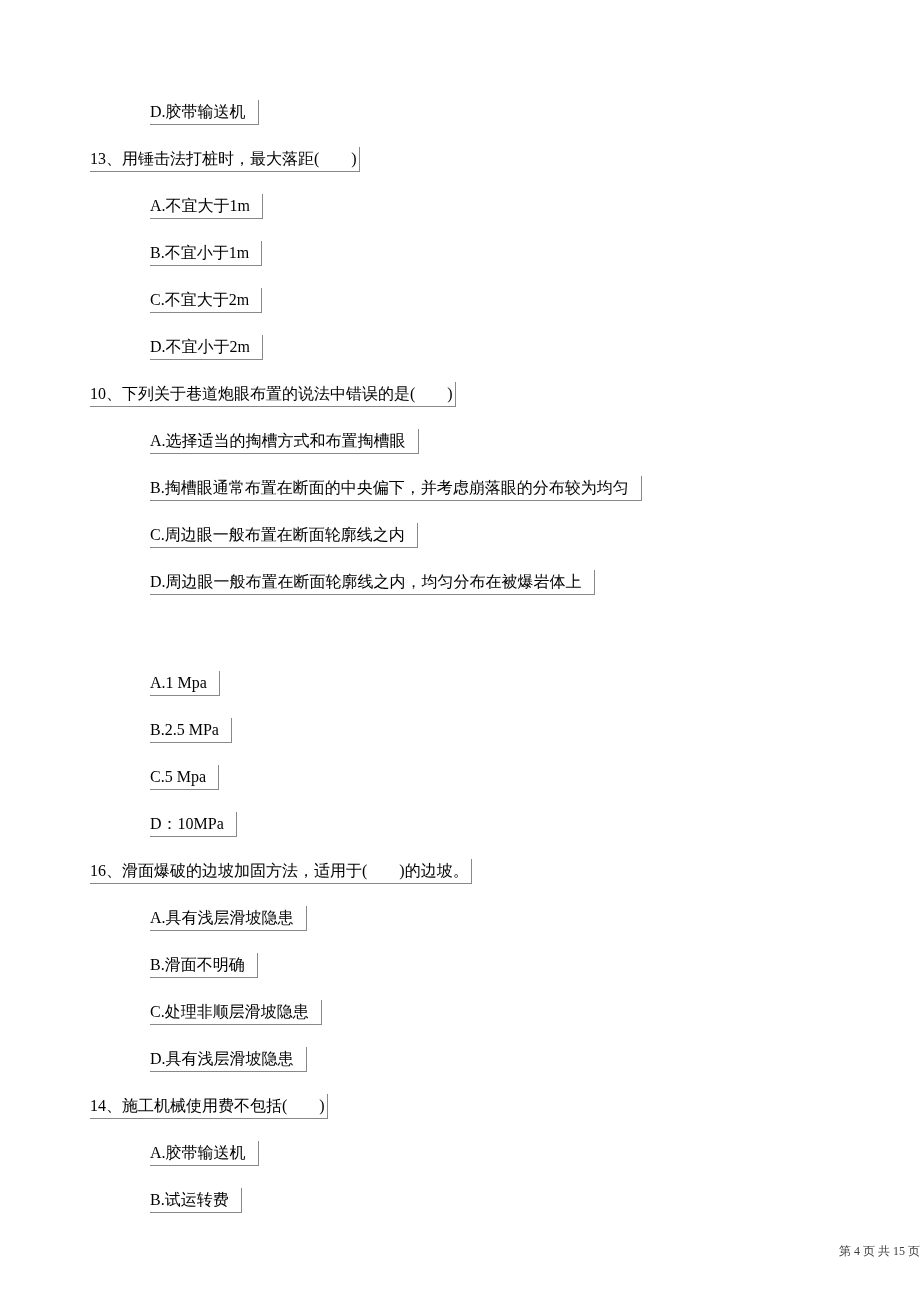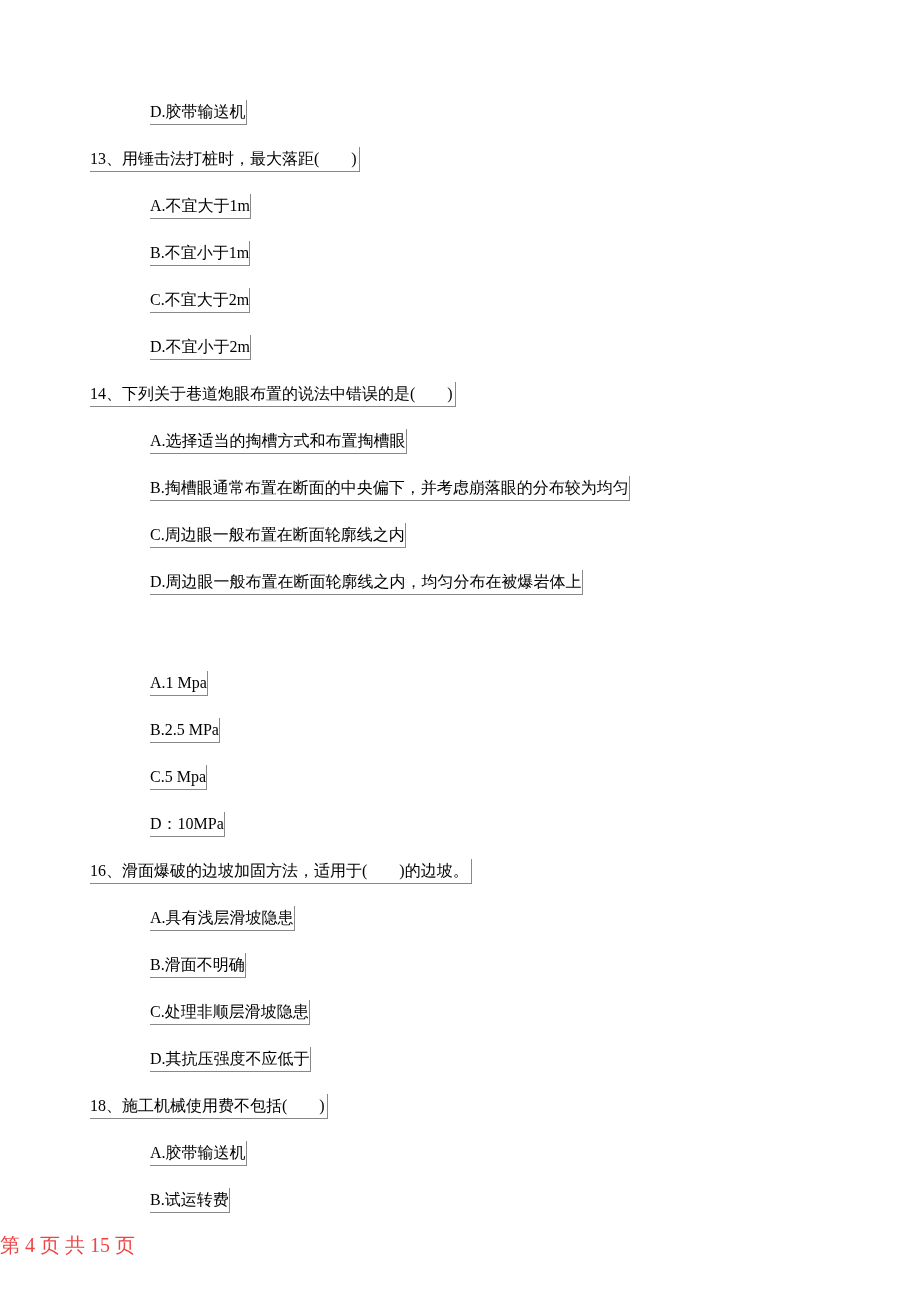--- a/index.html
+++ b/index.html
@@ -23,39 +23,39 @@
       padding-left: 60px;
     }
     .question-row {
       margin-bottom: 22px;
       padding-left: 0;
     }
     .option-text {
       display: inline-block;
       border-bottom: 1px solid #888;
       border-right: 1px solid #888;
-      padding-right: 0;
+      padding-right: 12px;
     }
     .question-text-first {
       display: inline-block;
       border-bottom: 1px solid #888;
       border-right: 1px solid #888;
       padding-right: 2px;
     }
     .question-multiline {
       line-height: 2.0;
     }
     .footer {
       position: absolute;
       bottom: 42px;
       left: 0;
       right: 0;
-      text-align: left;
-      font-size: 20px;
-      color: #ef4444;
+      text-align: right;
+      font-size: 12px;
+      color: #404040;
     }
   </style>
 </head>
 <body>
 
 <div class="option-row">
   <span class="option-text">D.胶带输送机</span>
 </div>
 
 <div class="question-row">
@@ -68,21 +68,21 @@
   <span class="option-text">B.不宜小于1m</span>
 </div>
 <div class="option-row">
   <span class="option-text">C.不宜大于2m</span>
 </div>
 <div class="option-row">
   <span class="option-text">D.不宜小于2m</span>
 </div>
 
 <div class="question-row">
-  <span class="question-text-first"><span>14、</span><span>下列关于巷道炮眼布置的说法中错误的是(　　)</span></span>
+  <span class="question-text-first"><span>10、</span><span>下列关于巷道炮眼布置的说法中错误的是(　　)</span></span>
 </div>
 <div class="option-row">
   <span class="option-text">A.选择适当的掏槽方式和布置掏槽眼</span>
 </div>
 <div class="option-row">
   <span class="option-text">B.掏槽眼通常布置在断面的中央偏下，并考虑崩落眼的分布较为均匀</span>
 </div>
 <div class="option-row">
   <span class="option-text">C.周边眼一般布置在断面轮廓线之内</span>
 </div>
@@ -112,25 +112,25 @@
 <div class="option-row">
   <span class="option-text">A.具有浅层滑坡隐患</span>
 </div>
 <div class="option-row">
   <span class="option-text">B.滑面不明确</span>
 </div>
 <div class="option-row">
   <span class="option-text">C.处理非顺层滑坡隐患</span>
 </div>
 <div class="option-row">
-  <span class="option-text">D.其抗压强度不应低于</span>
+  <span class="option-text">D.具有浅层滑坡隐患</span>
 </div>
 
 <div class="question-row">
-  <span class="question-text-first"><span>18、</span><span>施工机械使用费不包括(　　)</span></span>
+  <span class="question-text-first"><span>14、</span><span>施工机械使用费不包括(　　)</span></span>
 </div>
 <div class="option-row">
   <span class="option-text">A.胶带输送机</span>
 </div>
 <div class="option-row">
   <span class="option-text">B.试运转费</span>
 </div>
 
 <div class="footer">
   <span>第 4 页 共 15 页</span>

